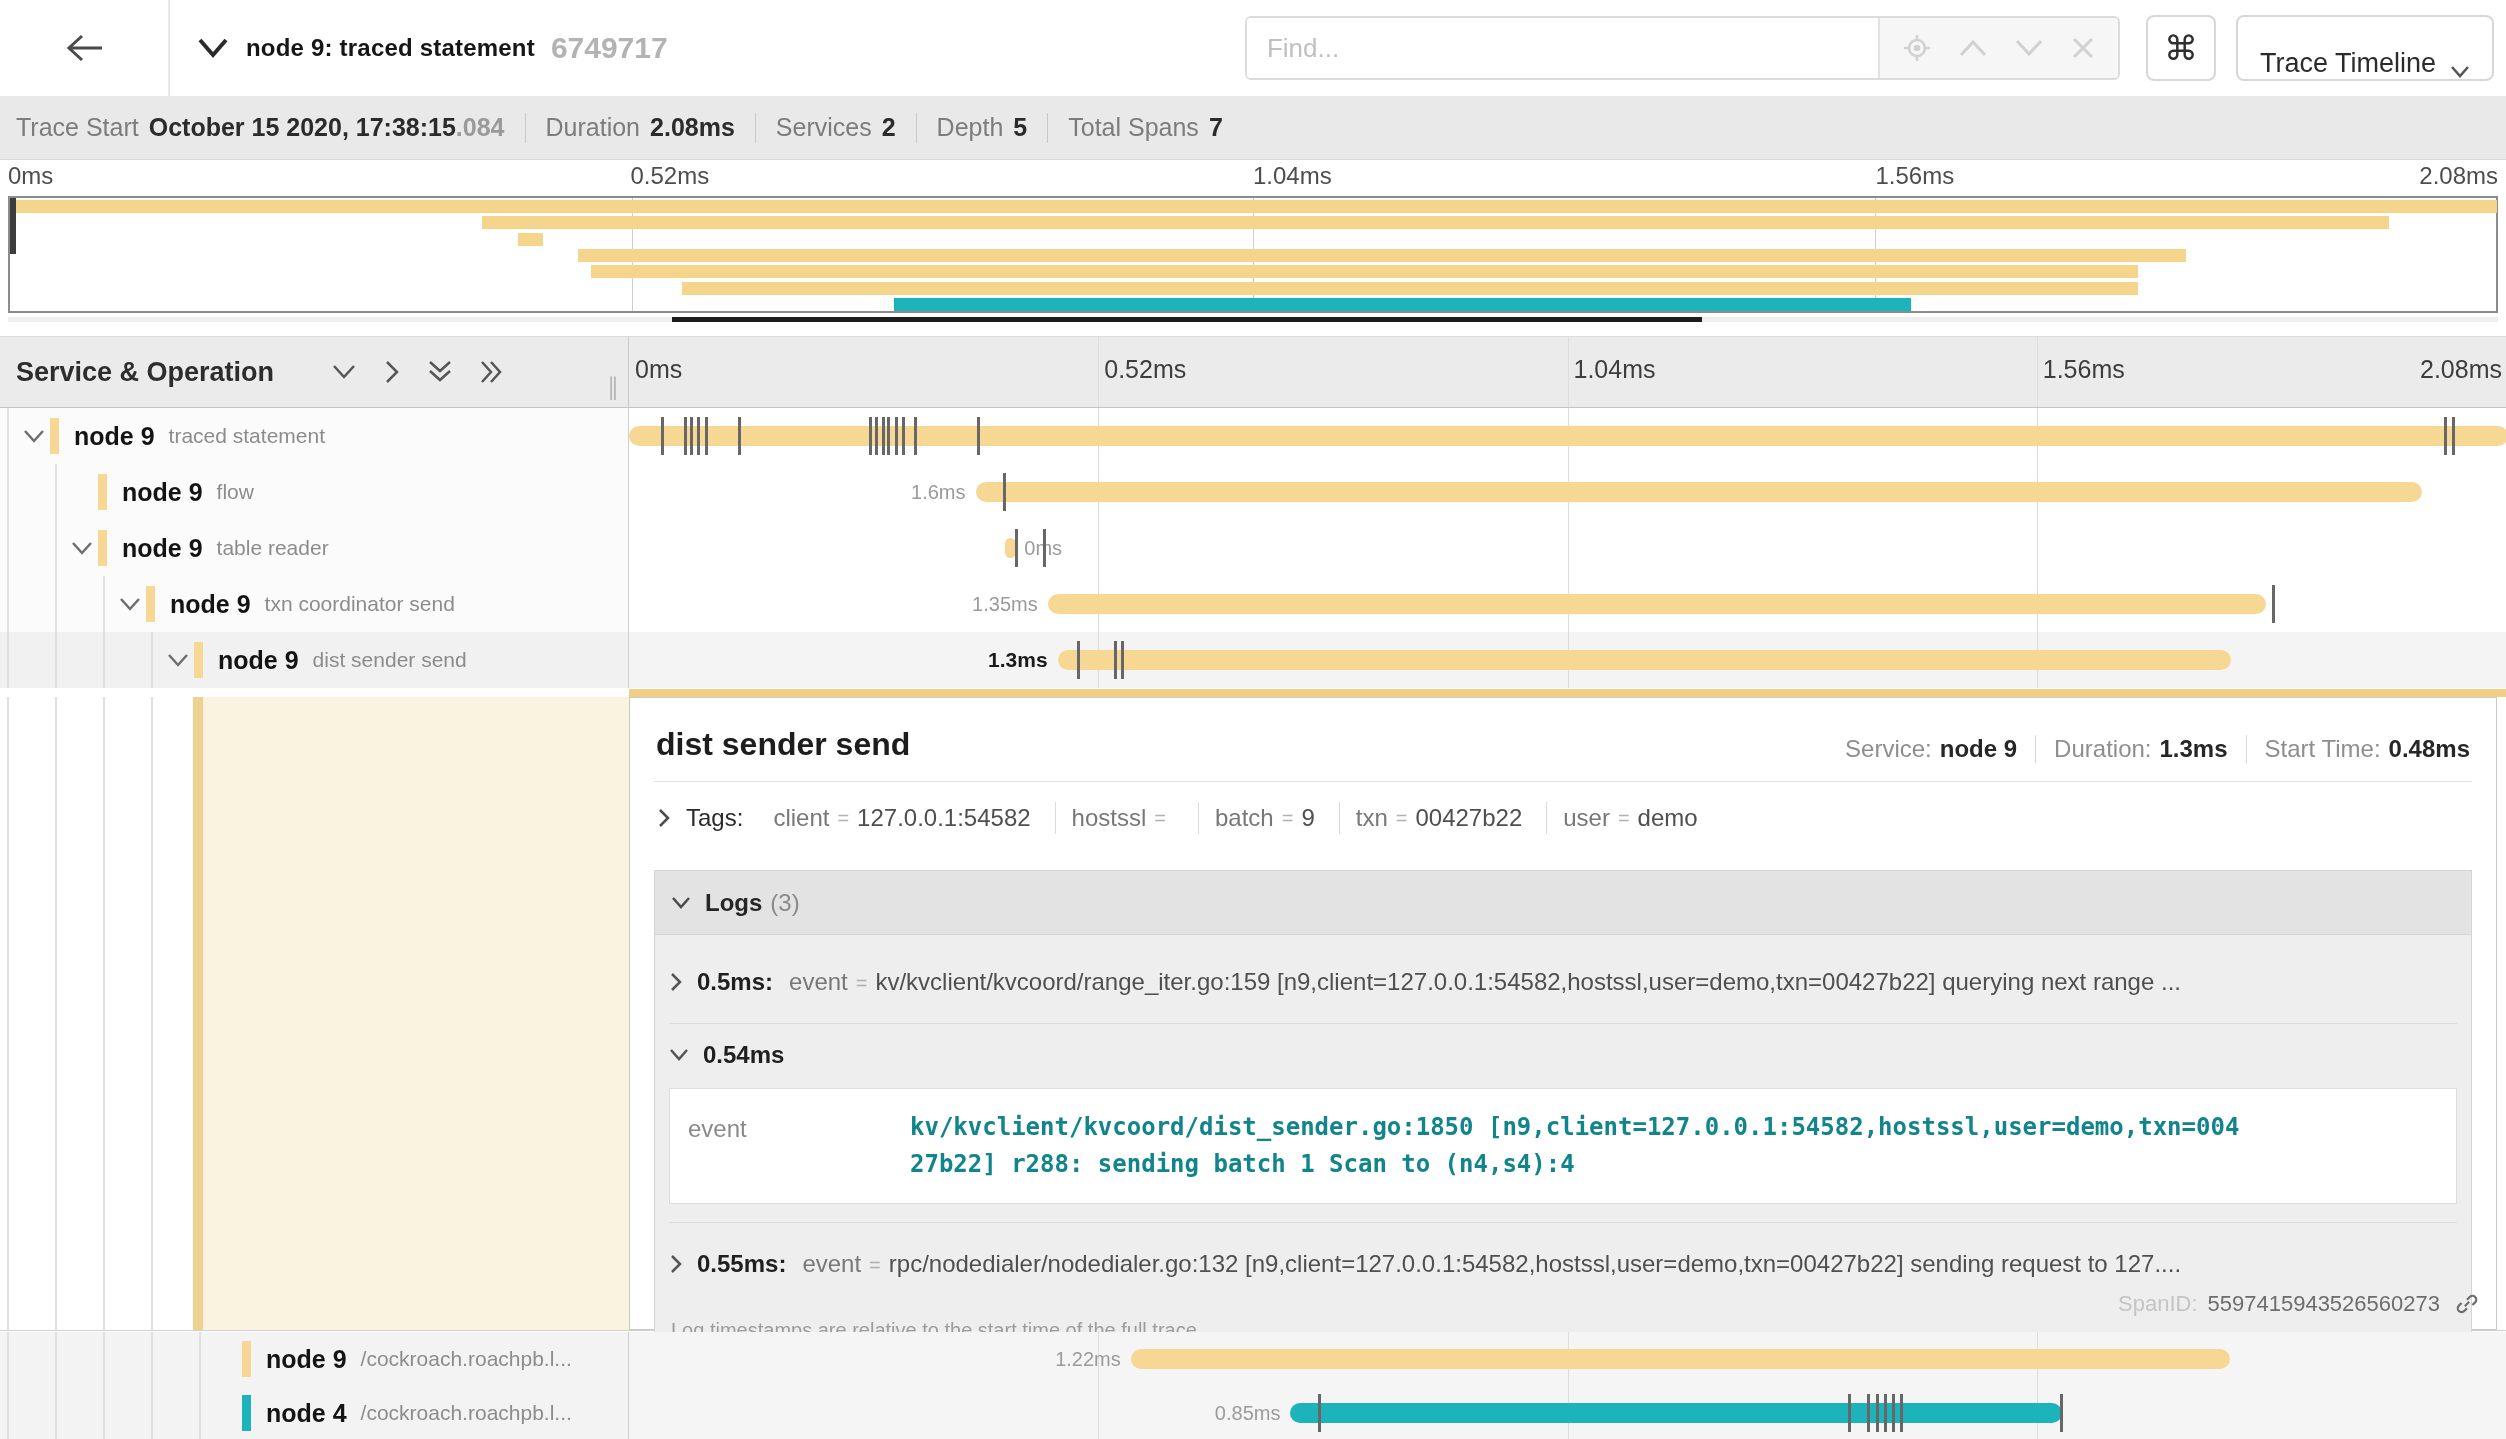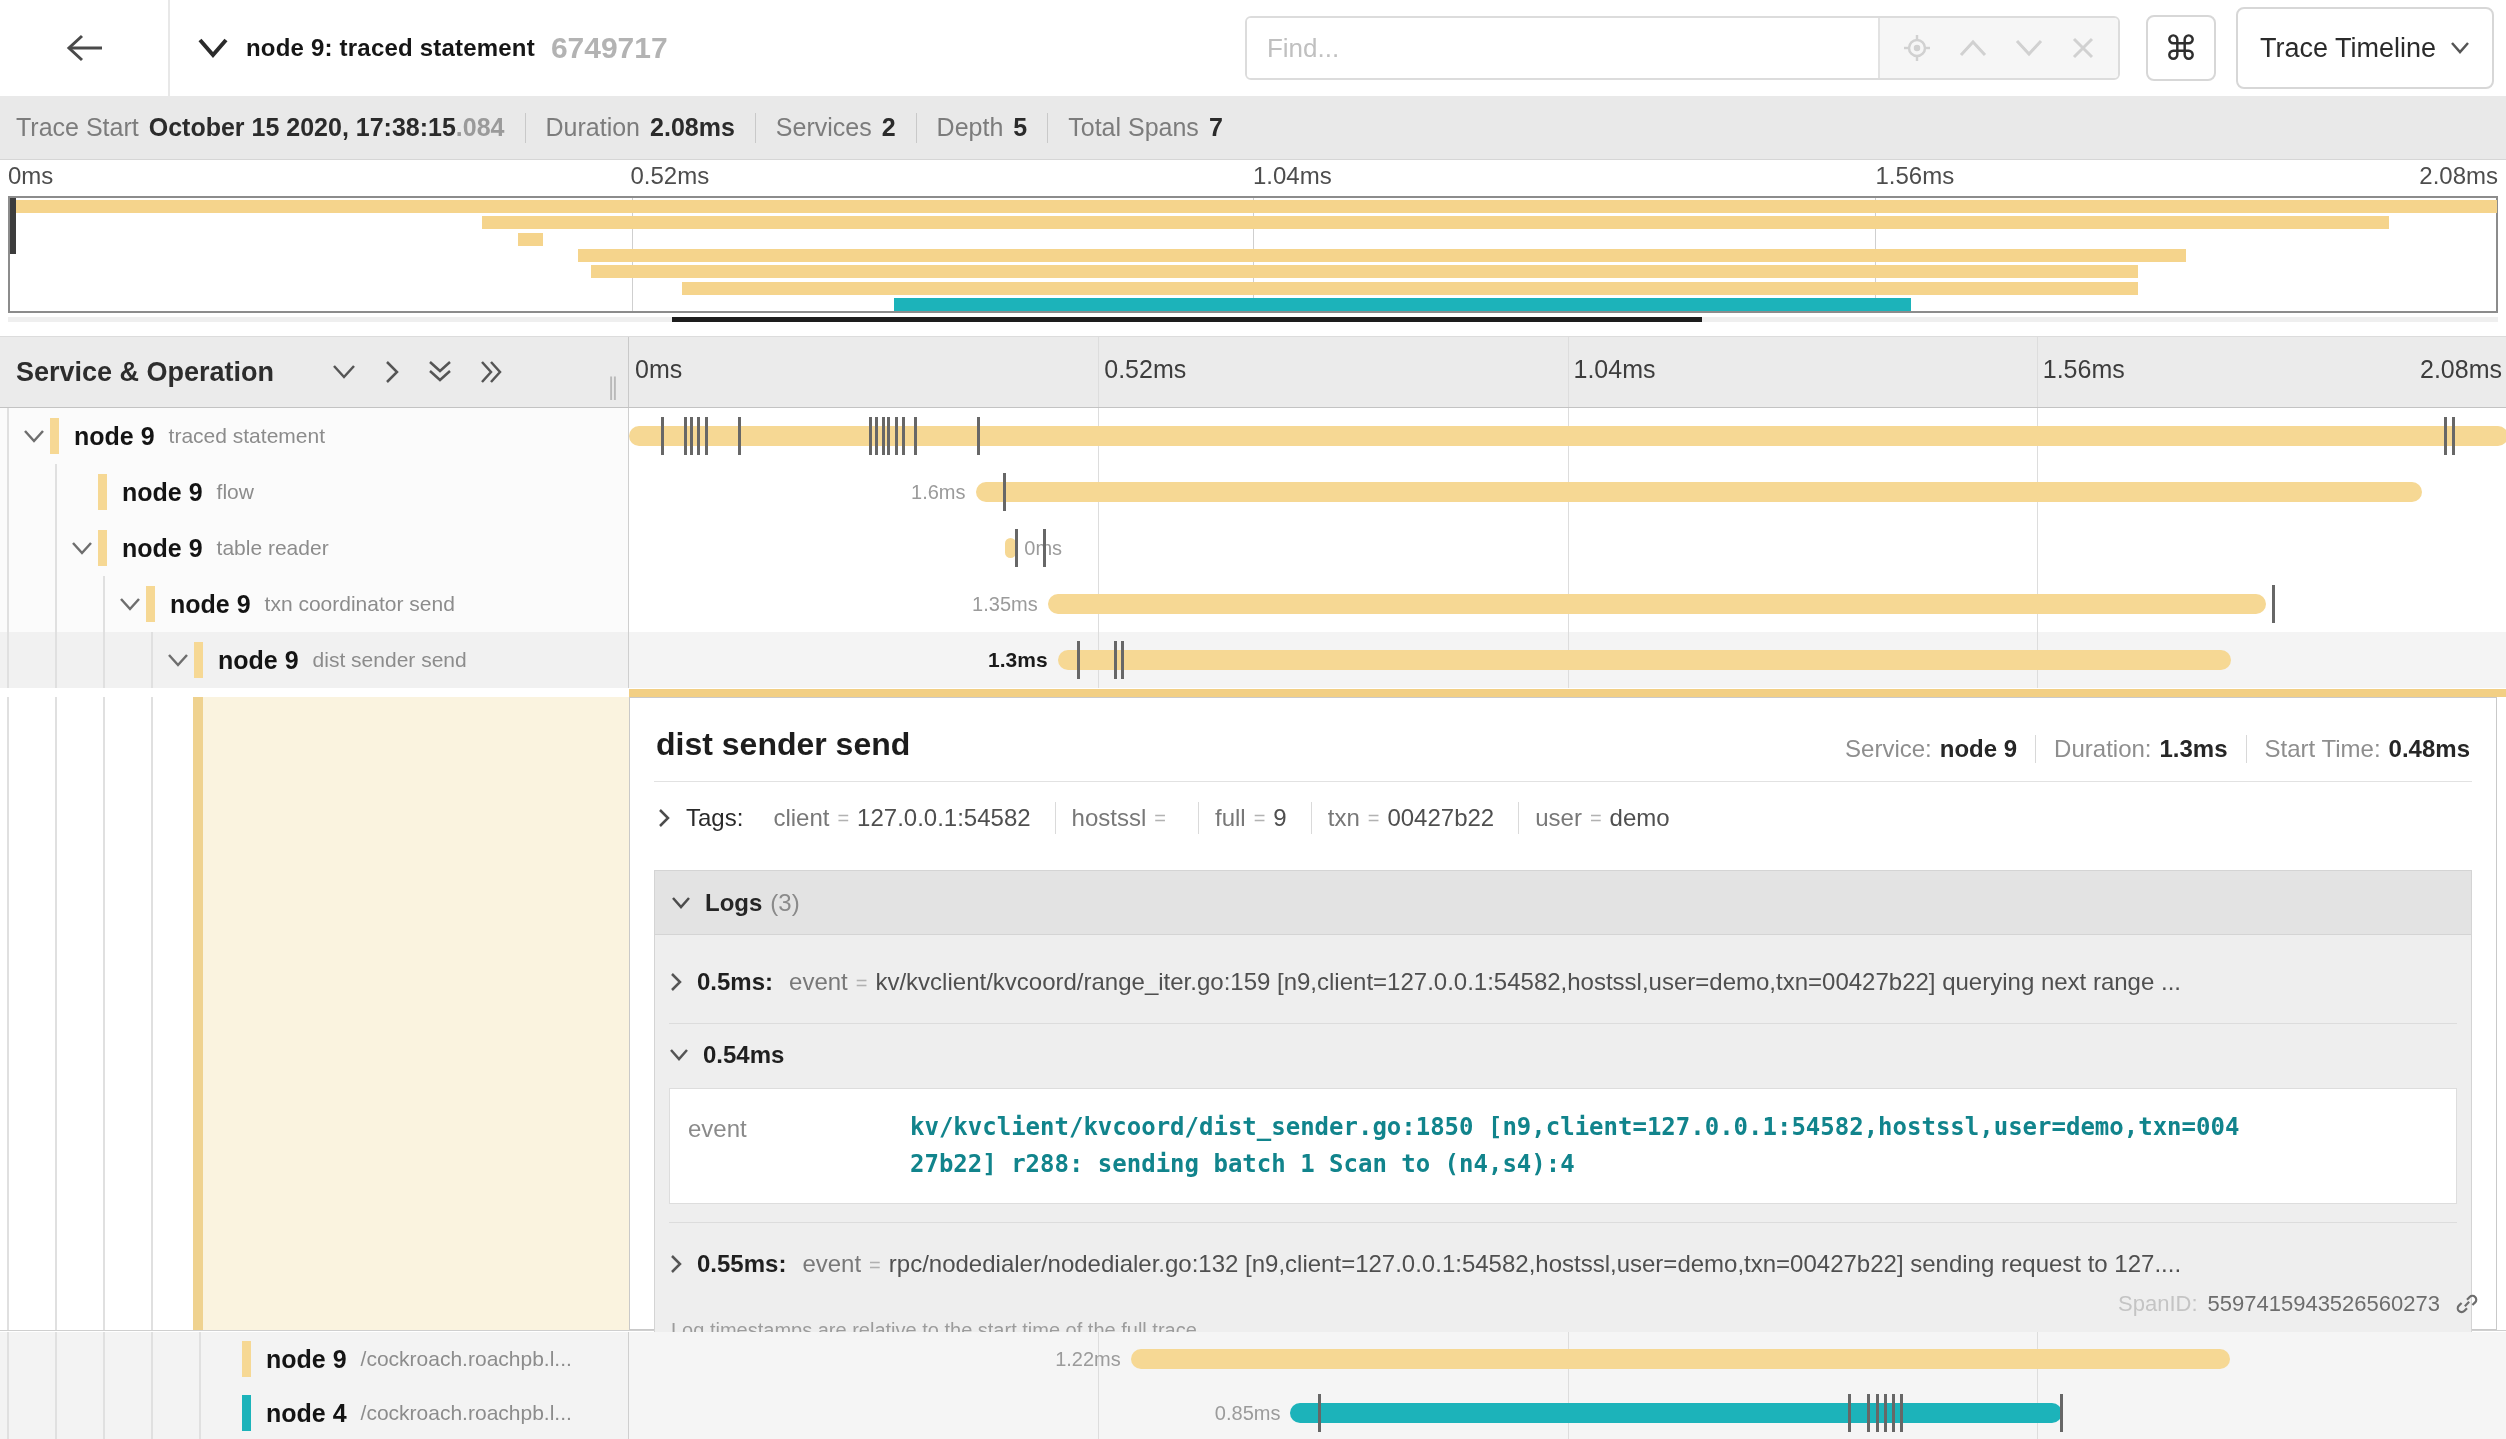--- a/index.html
+++ b/index.html
@@ -16,21 +16,21 @@
   .page-title{font-size:24px;font-weight:bold;color:#161616;letter-spacing:.2px}
   .trace-id{font-size:30px;color:#b3b3b3;margin-left:16px;font-weight:bold}
   .header-right{display:flex;align-items:center;margin-right:12px}
   .find-group{display:flex;height:64px;border:2px solid #dcdcdc;border-radius:6px;overflow:hidden;width:875px;background:#fff}
   .find-input{flex:1;border:none;outline:none;font-size:26px;padding:0 20px;color:#333;font-family:inherit}
   .find-input::placeholder{color:#c0c0c0}
   .find-addons{width:240px;background:#f6f6f6;border-left:2px solid #e2e2e2;display:flex;align-items:center;justify-content:space-around;padding:0 10px}
   .addon-icon{display:flex;opacity:.9}
   .addon-icon svg{stroke:#cdcdcd}
   .kbd-btn{margin-left:26px;width:70px;height:66px;border:2px solid #d7d7d7;border-radius:8px;background:#fff;font-size:34px;color:#2e2e2e;display:flex;align-items:center;justify-content:center;cursor:pointer;font-family:inherit}
-  .view-btn{margin-left:20px;height:82px;padding:0 22px;border:2px solid #d7d7d7;border-radius:8px;background:#fff;font-size:27px;color:#2b2b2b;display:flex;align-items:center;gap:14px;cursor:pointer;font-family:inherit}
+  .view-btn{margin-left:20px;height:66px;padding:0 22px;border:2px solid #d7d7d7;border-radius:8px;background:#fff;font-size:27px;color:#2b2b2b;display:flex;align-items:flex-end;gap:14px;cursor:pointer;font-family:inherit}
   .view-btn svg{stroke:#555}
 
   
   .summary{position:absolute;top:96px;left:0;right:0;height:64px;background:#e9e9e9;border-bottom:1px solid #d6d6d6;display:flex;align-items:center;padding-left:16px;font-size:25px}
   .summary .lbl{color:#7c7c7c}
   .summary .val{color:#2b2b2b;font-weight:bold;margin-left:10px}
   .summary .suffix{color:#9a9a9a;font-weight:bold}
   .summary .sep{width:1px;height:30px;background:#c9c9c9;margin:0 20px}
 
   
@@ -447,21 +447,21 @@
               <span class="v">127.0.0.1:54582</span>
             </span>
             <span class="tag-sep"></span>
             <span class="tag-item">
               <span class="k">hostssl</span>
               <span class="eq">=</span>
               <span class="v"></span>
             </span>
             <span class="tag-sep"></span>
             <span class="tag-item">
-              <span class="k">full</span>
+              <span class="k">batch</span>
               <span class="eq">=</span>
               <span class="v">9</span>
             </span>
             <span class="tag-sep"></span>
             <span class="tag-item">
               <span class="k">txn</span>
               <span class="eq">=</span>
               <span class="v">00427b22</span>
             </span>
             <span class="tag-sep"></span>

